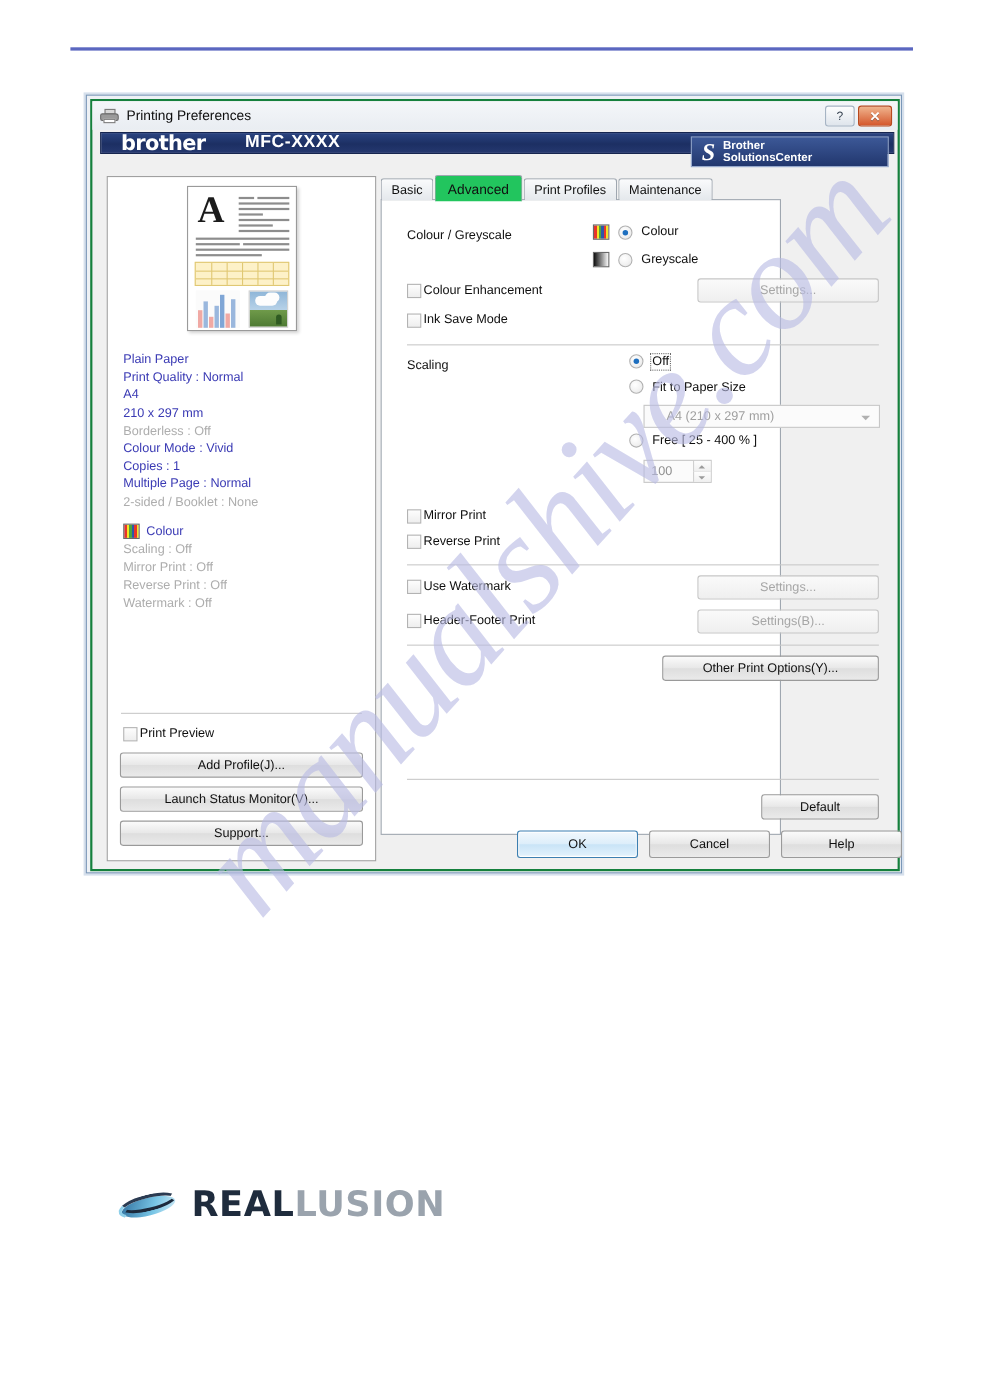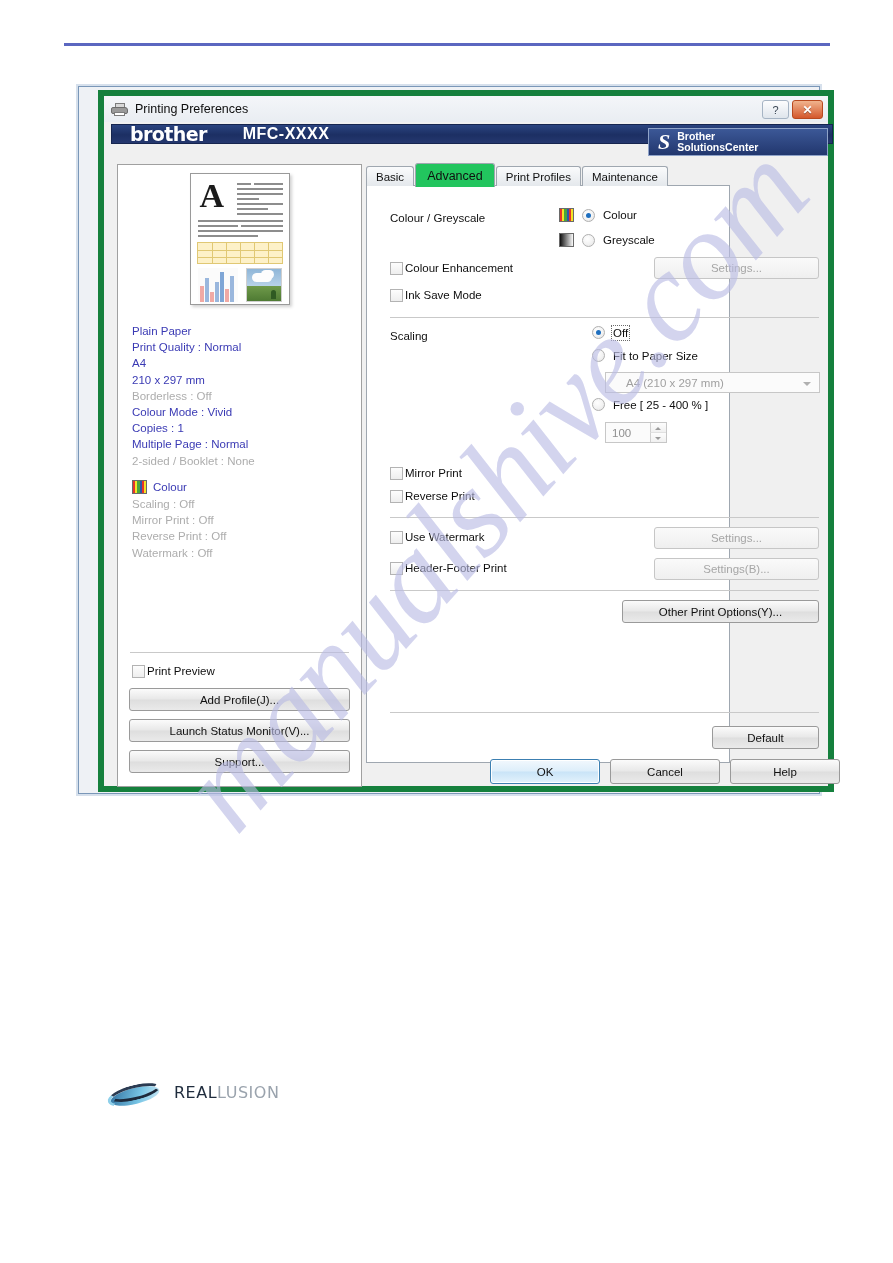--- a/index.html
+++ b/index.html
@@ -62,23 +62,22 @@
     background: #eef1f5;
     border: 1px solid #7a97b8;
     box-sizing: border-box;
     box-shadow: 0 0 0 2px rgba(180,198,220,.55);
   }
   #dialog-inner {
     position: absolute;
     left: 3px; top: 3px;
     width: 736px; height: 702px;
     background: #f0f0f0;
-    border: 6px solid #15803d;
-    box-sizing: border-box;
-    margin-left: 16px;
+    border: 2px solid #15803d;
+    box-sizing: border-box;
   }
 
   
   .titlebar {
     position: absolute;
     left: 0; top: 0;
     width: 100%;
     height: 26px;
     display: flex;
     align-items: center;
@@ -520,22 +519,22 @@
     left: 1px; top: 4px;
     width: 54px; height: 18px;
     border: 3px solid transparent;
     border-bottom-color: #1d2a3c;
     border-radius: 50%;
     transform: rotate(-14deg);
     box-sizing: border-box;
   }
   #reallusion .rl-text {
     font-family: "DejaVu Sans", sans-serif;
-    font-size: 16px;
-    font-weight: normal;
+    font-size: 32px;
+    font-weight: bold;
     letter-spacing: .5px;
     line-height: 1;
   }
   #reallusion .rl-a { color: #1f2c3d; }
   #reallusion .rl-b { color: #9aa3ad; }
 </style>
 </head>
 <body>
 
 <div id="top-rule"></div>

